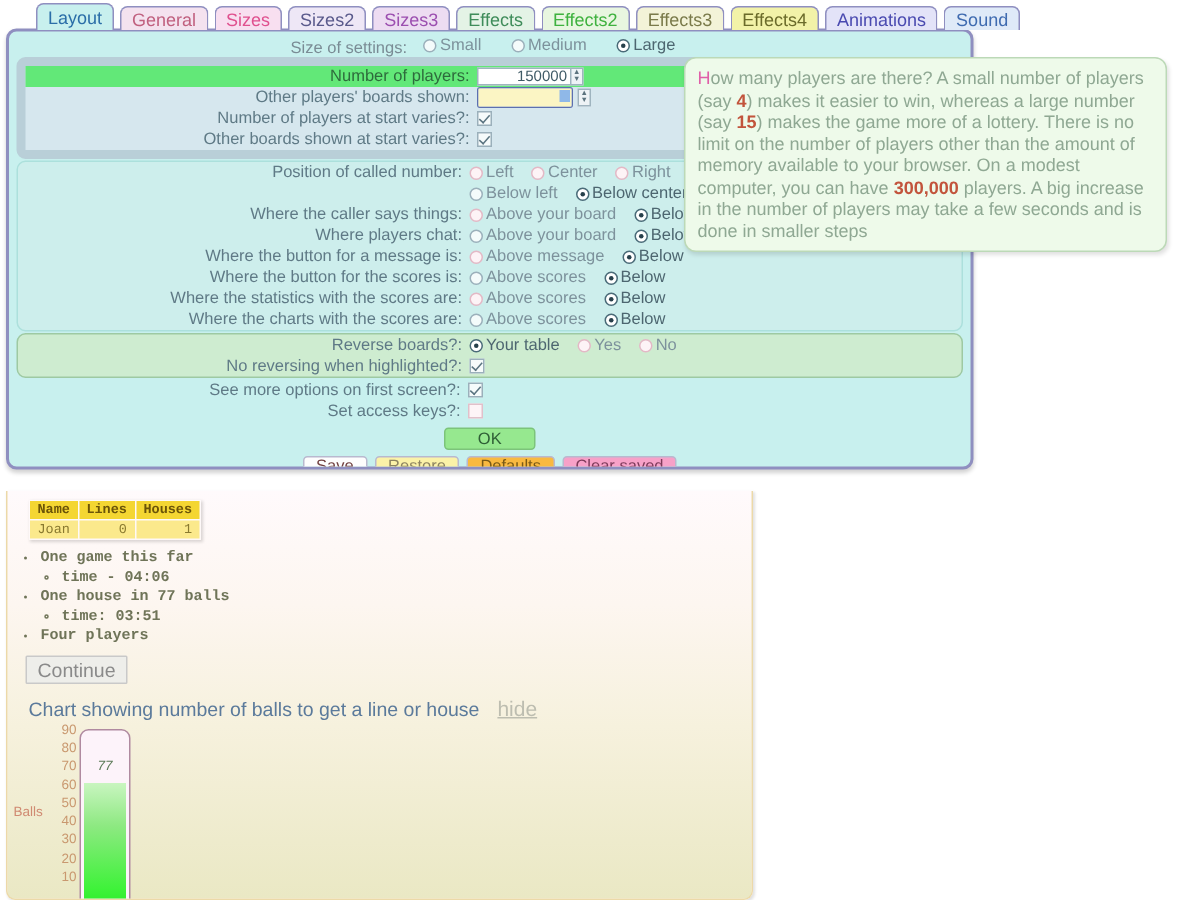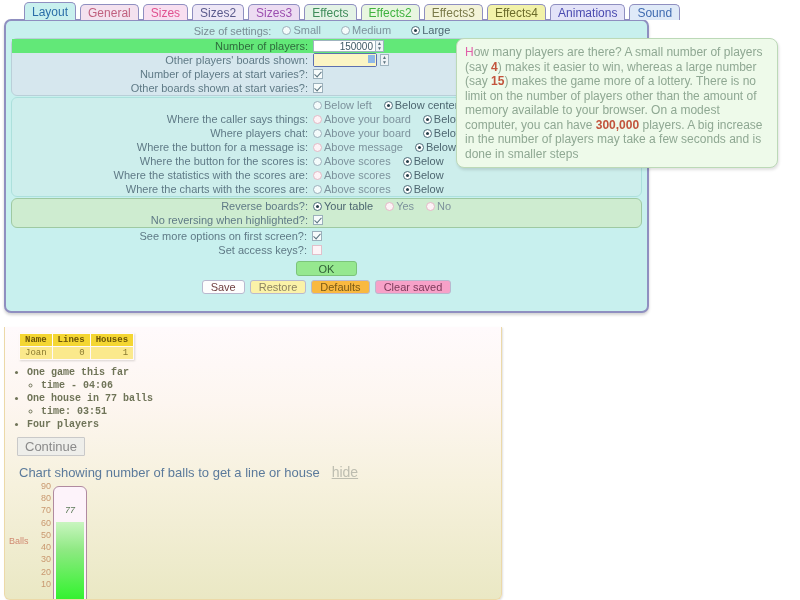--- a/index.html
+++ b/index.html
@@ -31,21 +31,21 @@
     border:2px solid #8f8fc0;border-radius:7px;
     box-sizing:border-box;overflow:hidden;
     box-shadow:0 2px 3px rgba(0,0,0,.18);
   }
   .size-row{
     height:13px;line-height:13px;text-align:center;font-size:11px;
     color:#7a8c95;padding-top:3px;
   }
   .size-row .opt{margin-left:8px;}
   .group{
-    margin:1px 5px 0 5px;border-radius:6px;border:1px solid #b91c1c;
+    margin:1px 5px 0 5px;border-radius:6px;border:6px solid #b91c1c;
     box-sizing:border-box;
   }
   .group.plain{background:#d6e7ee;border-color:#b9cfd8;}
   .group.green-top{background:#ceecd0;border:1px solid #9ec9a2;}
   .group.mid{background:#cdeeec;border:1px solid #ace0dc;}
   .group.bare{background:transparent;border:none;}
 
   .row{
     display:flex;align-items:center;height:14px;line-height:14px;
     font-size:11px;white-space:nowrap;
@@ -271,20 +271,37 @@
 
     <div class="row">
       <span class="lbl">Other boards shown at start varies?:</span>
       <span class="ctl">
           <i class="chk on"></i>
         </span>
     </div>
   </div>
 
   <div class="group mid">
+    <div class="row">
+      <span class="lbl">Position of called number:</span>
+      <span class="ctl">
+        <span class="opt">
+            <i class="radio pink"></i>
+            <span>Left</span>
+          </span>
+        <span class="opt">
+            <i class="radio pink"></i>
+            <span>Center</span>
+          </span>
+        <span class="opt">
+            <i class="radio pink"></i>
+            <span>Right</span>
+          </span>
+      </span>
+    </div>
     <div class="row">
       <span class="lbl"></span>
       <span class="ctl">
         <span class="opt">
             <i class="radio"></i>
             <span>Below left</span>
           </span>
         <span class="opt sel">
             <i class="radio on"></i>
             <span>Below center</span>

